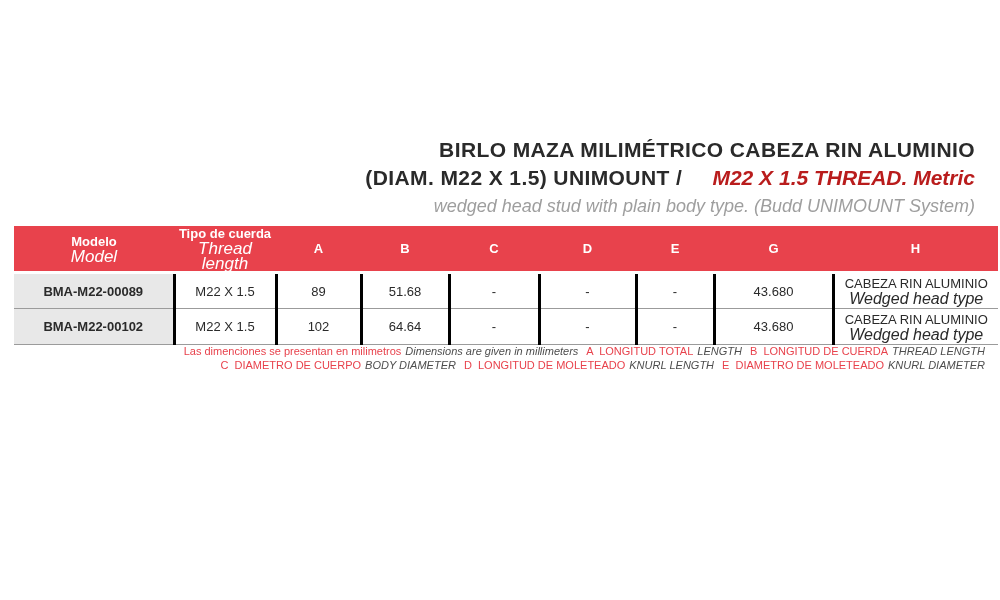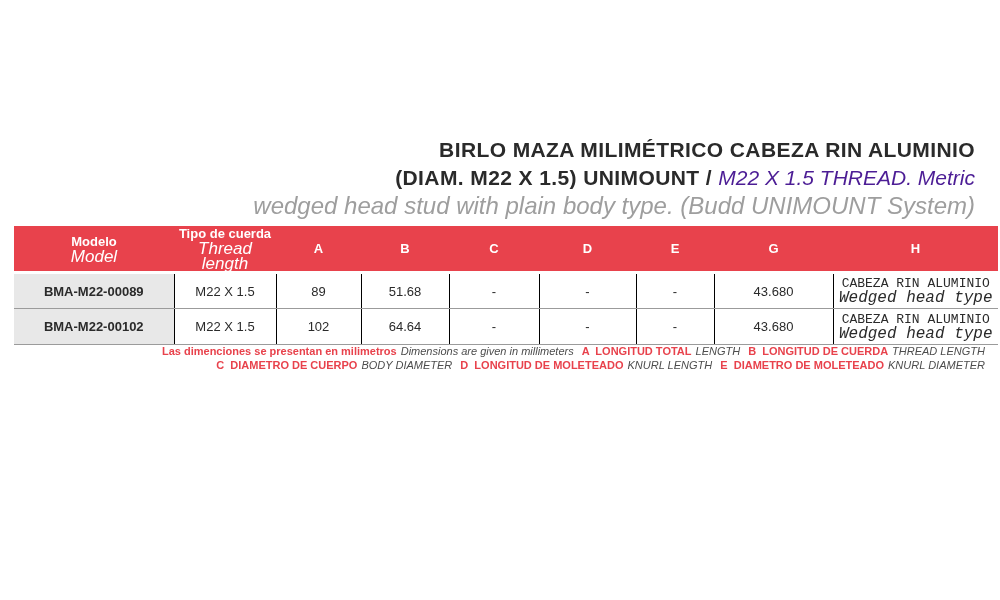--- a/index.html
+++ b/index.html
@@ -23,23 +23,23 @@
   }
   .t1 {
     font-size: 21px;
     font-weight: bold;
     line-height: 28px;
     letter-spacing: 0.4px;
     color: #2a2a2a;
   }
   .t2 { font-size: 21px; line-height: 28px; }
   .t2b { font-weight: bold; color: #2a2a2a; letter-spacing: 0.4px; }
-  .t2i { font-style: italic; color: #4c1d95; font-weight: normal; }
+  .t2i { font-style: italic; color: #b91c1c; font-weight: bold; margin-left: 24px; }
   .t3 {
-    font-size: 24px;
+    font-size: 18px;
     line-height: 28px;
     font-style: italic;
     color: #9e9e9e;
   }
 
   
   .spec-table {
     position: absolute;
     top: 226px;
     left: 14px;
@@ -60,43 +60,43 @@
     line-height: 15px;
   }
   thead .en { font-style: italic; font-weight: normal; font-size: 17px; }
   tbody td {
     height: 36px;
     background: #ffffff;
     text-align: center;
     vertical-align: middle;
     font-size: 13px;
     color: #2a2a2a;
-    border-right: 1px solid #000000;
+    border-right: 3px solid #000000;
     border-bottom: 1px solid #9b9b9b;
     padding: 0;
   }
   tbody td:last-child { border-right: none; }
   tbody td.td-model {
     background: #e8e8e8;
     font-weight: bold;
   }
-  tbody td.td-h { line-height: 15px; font-family: Liberation Mono, monospace; }
+  tbody td.td-h { line-height: 15px; }
   tbody td.td-h .en { font-style: italic; font-size: 16px; font-weight: normal; }
 
   
   .footnote {
     position: absolute;
     top: 344px;
     right: 15px;
     text-align: right;
     font-size: 11px;
     line-height: 14px;
     white-space: nowrap;
   }
-  .fn-red { color: #e8424c; font-weight: bold; white-space: pre-wrap; text-align: center; }
+  .fn-red { color: #e8424c; font-weight: normal; white-space: pre-wrap; text-align: center; }
   .fn-it  { color: #4d4d4d; font-style: italic; white-space: pre-wrap; }
   .fn-it + .fn-red { margin-left: 8px; }
   .fn-red + .fn-it { margin-left: 4px; }
 </style>
 </head>
 <body>
 
 <div class="page">
 
   <header class="title-block">

